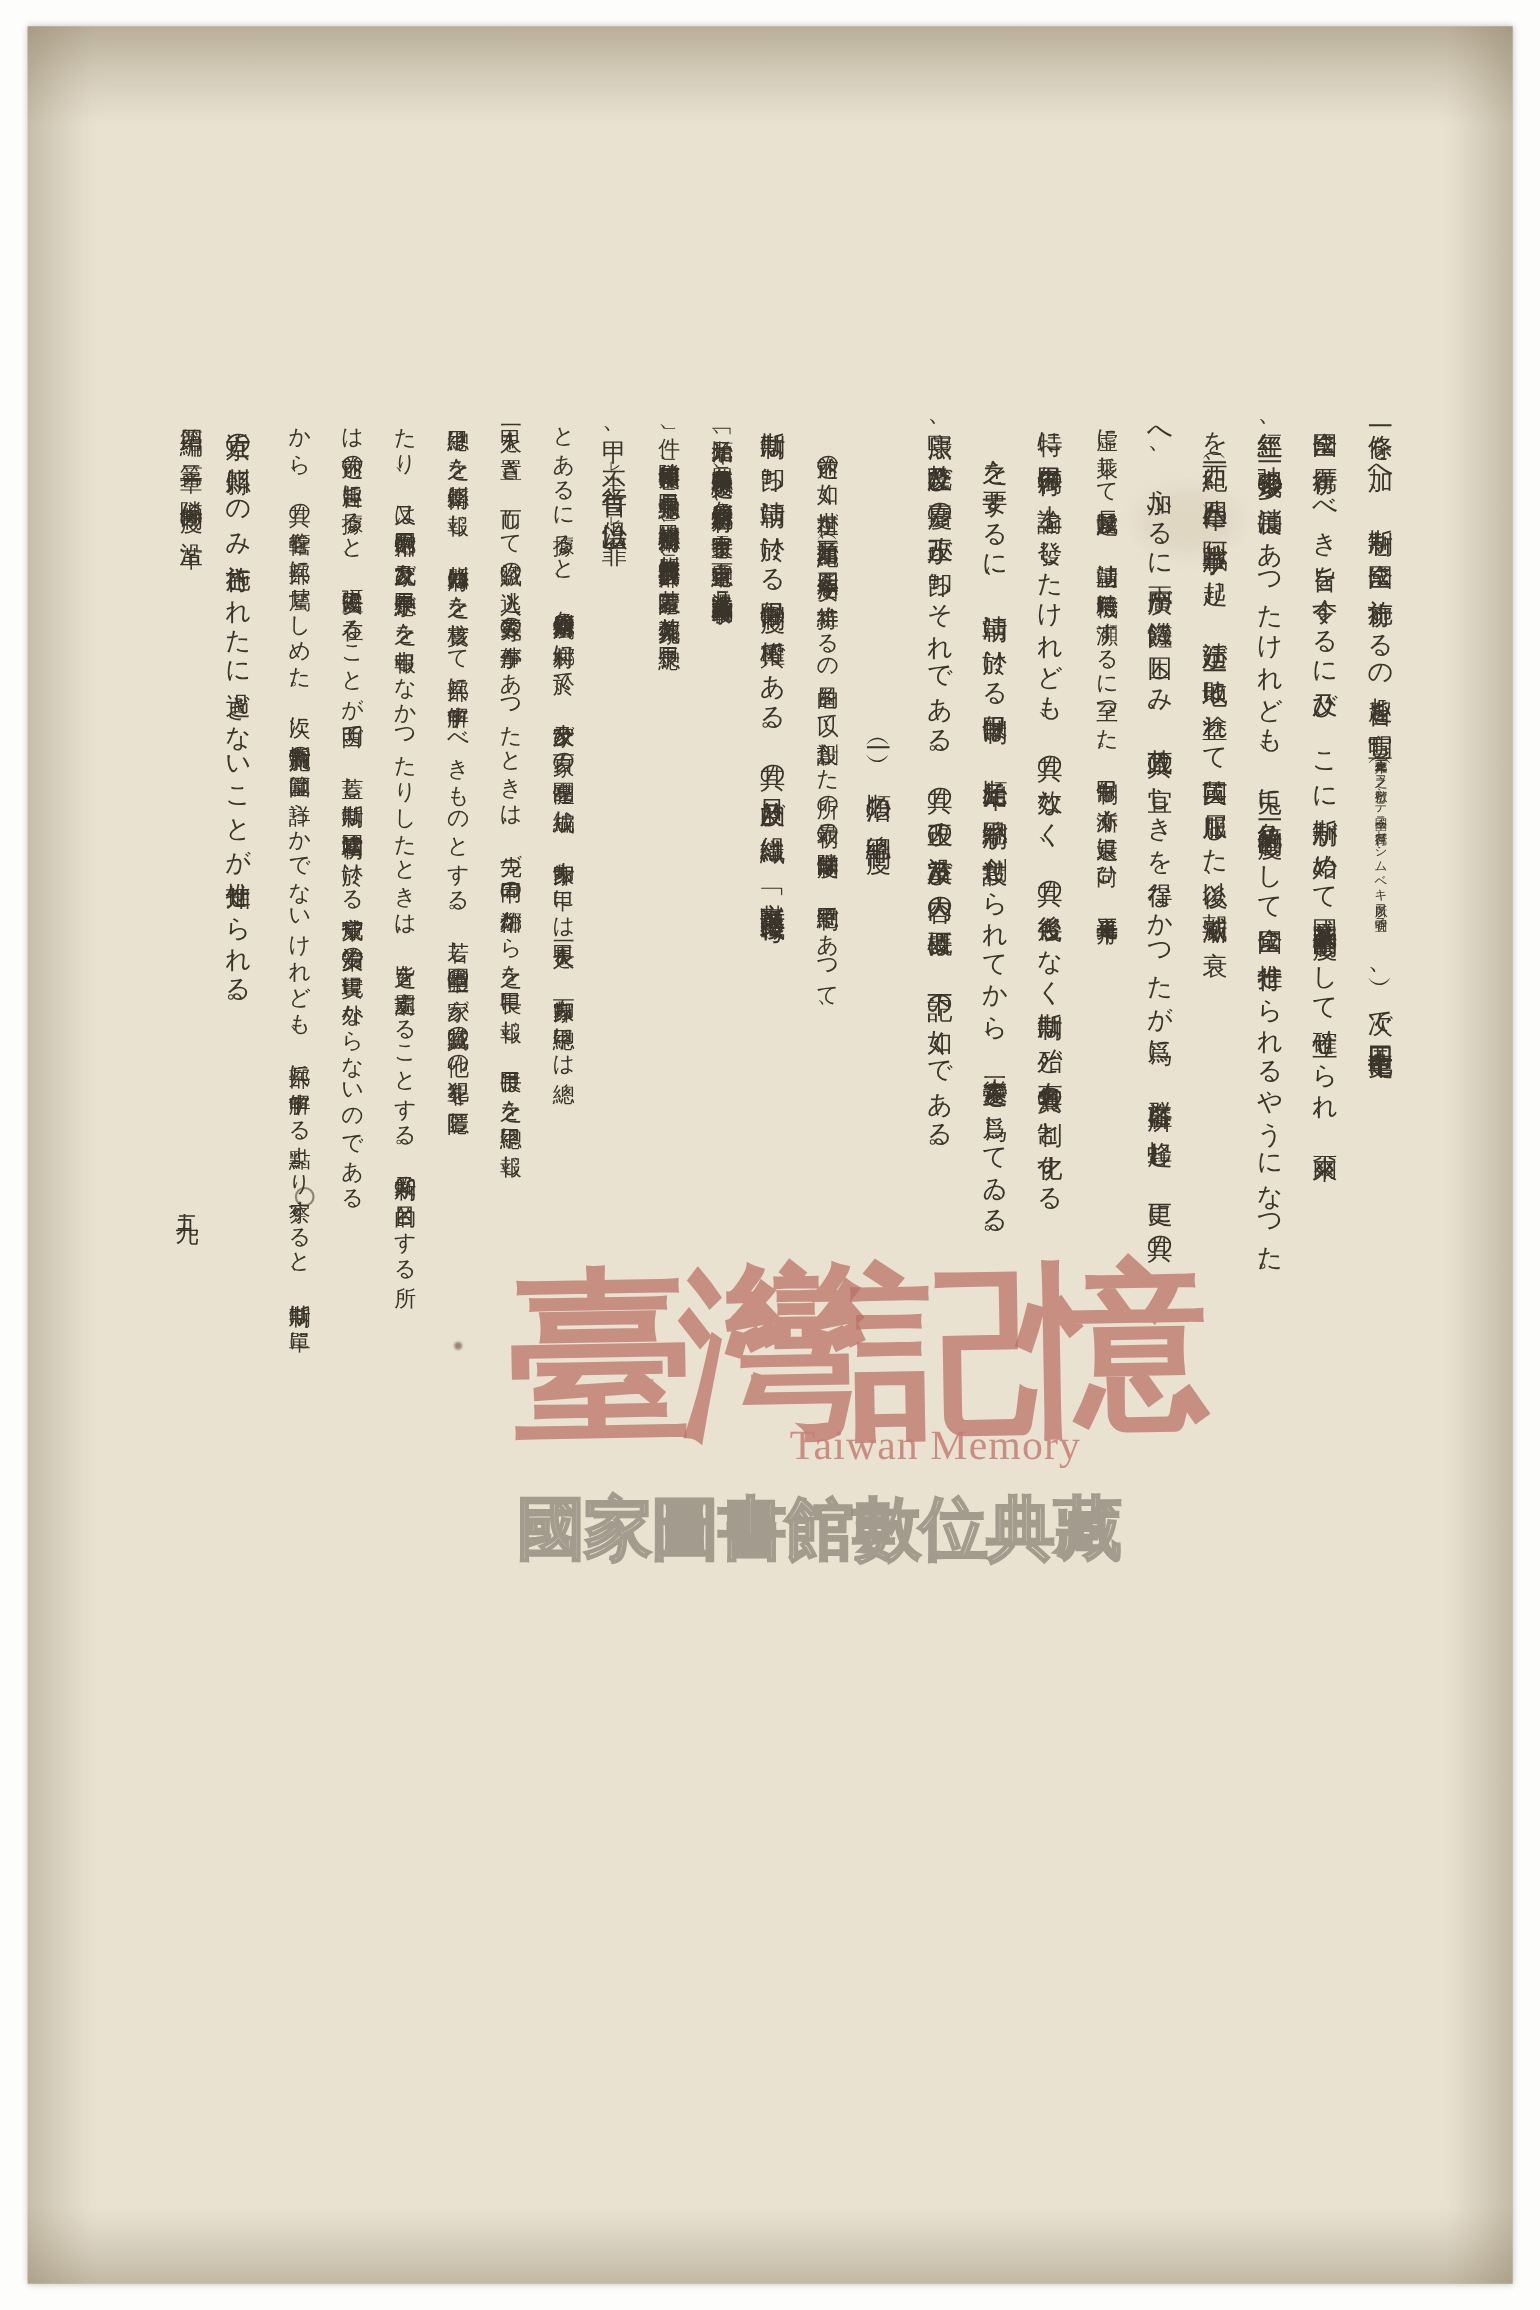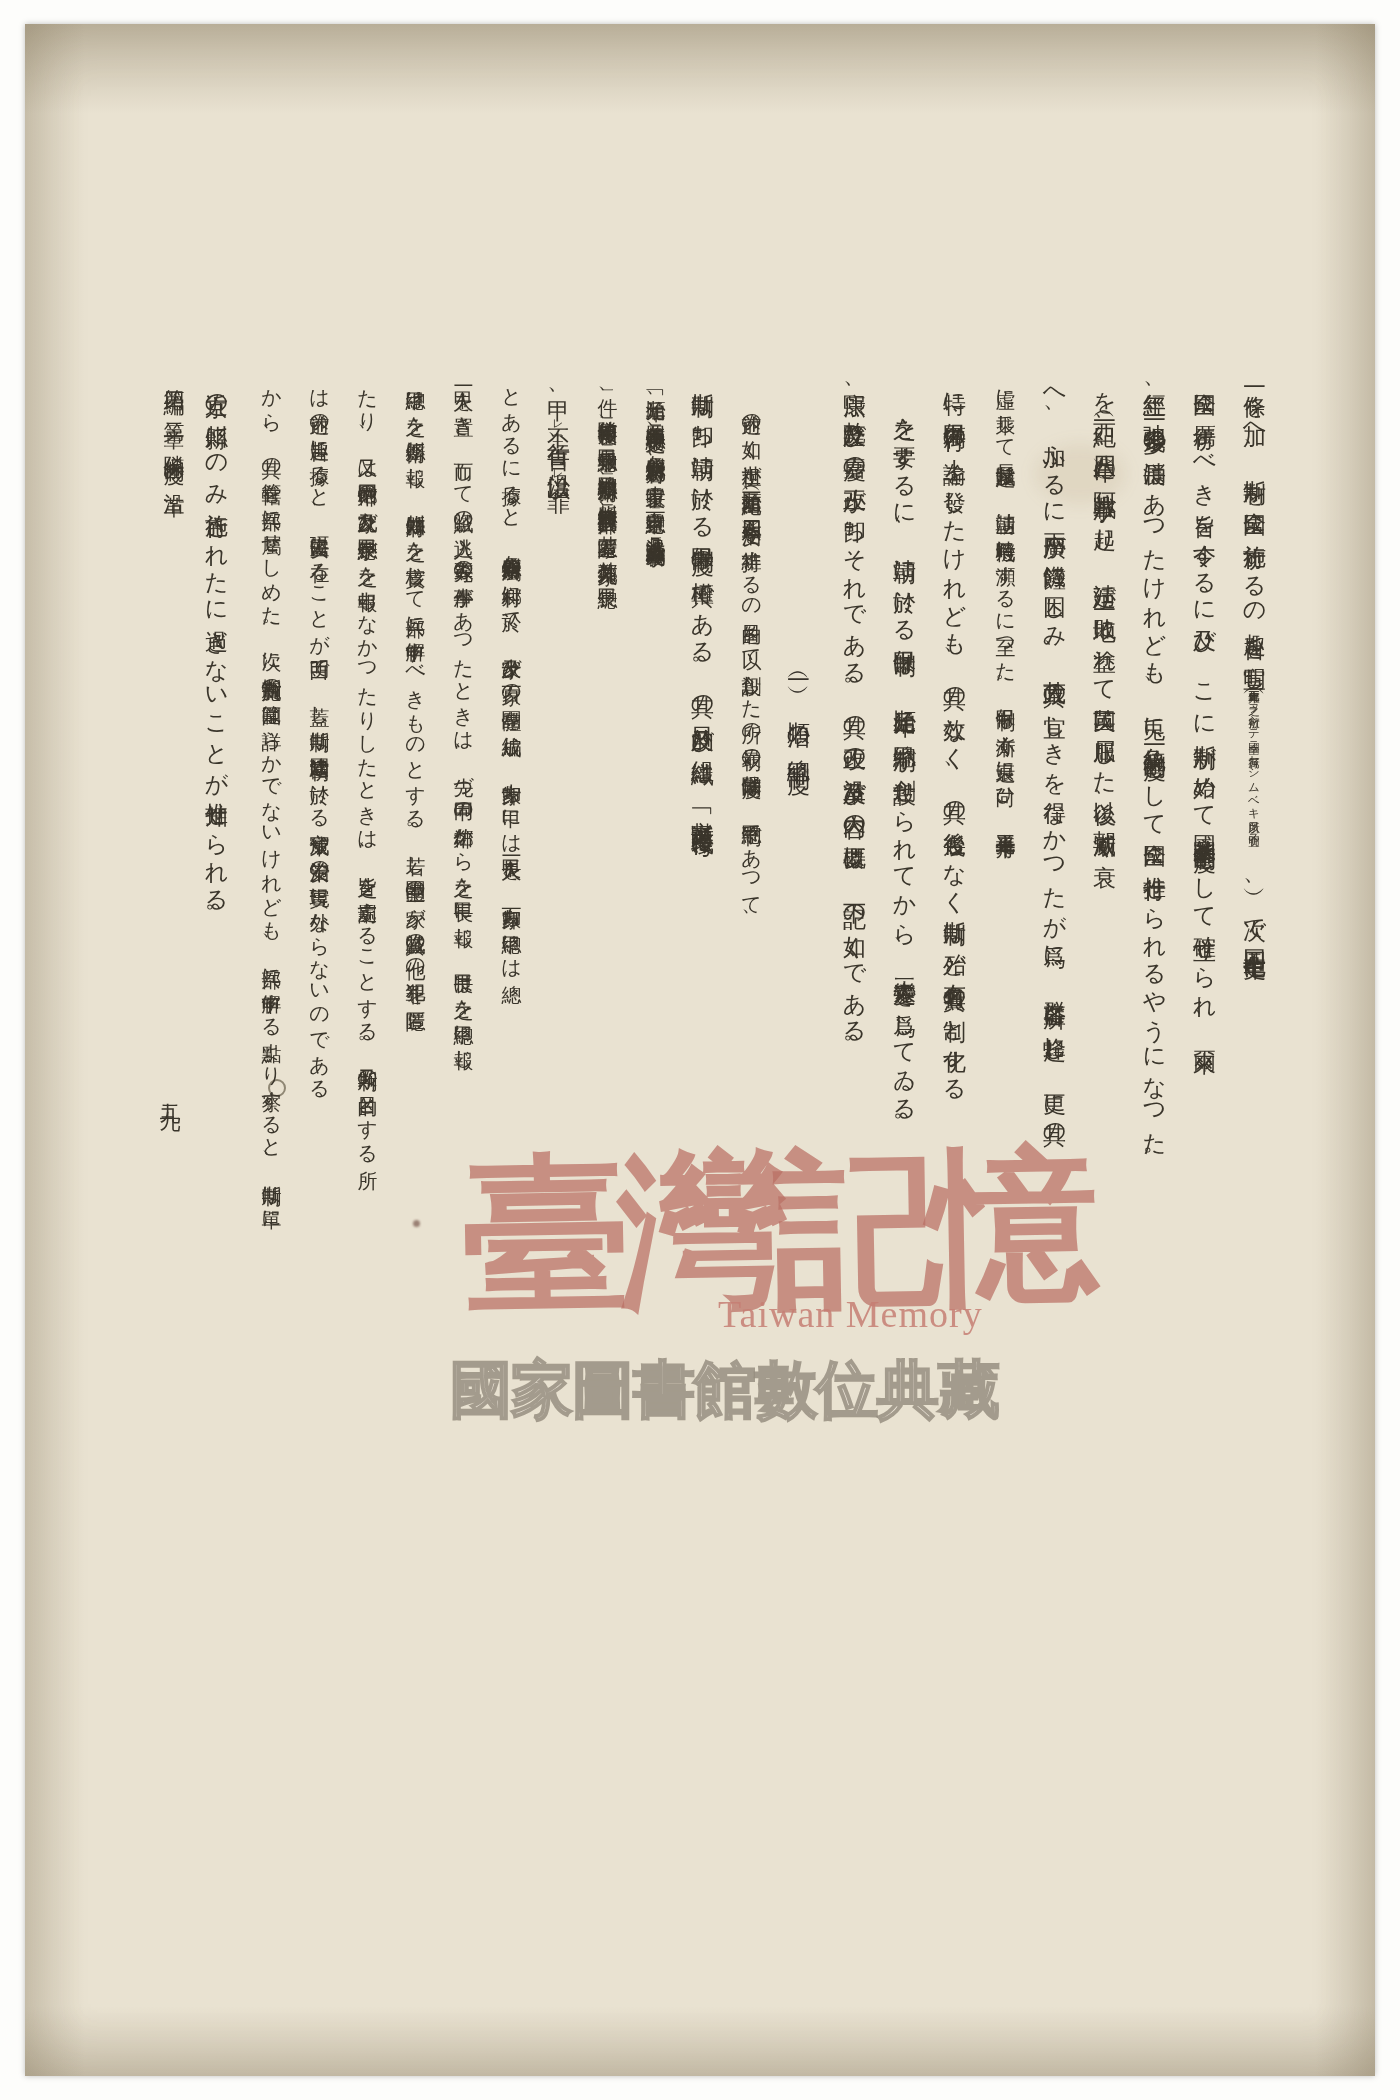--- a/index.html
+++ b/index.html
@@ -36,21 +36,21 @@
                 text-orientation:upright;font-size:21px;letter-spacing:3px;color:#3a352b;}
   .page-number{position:absolute;left:156px;top:1086px;writing-mode:vertical-rl;
                text-orientation:upright;font-size:21px;letter-spacing:4px;color:#3a352b;}
 
   .wm-main{position:absolute;left:462px;top:1148px;width:540px;
            font-size:168px;line-height:1;letter-spacing:-12px;
            color:rgba(186,111,100,.72);font-weight:bold;
            transform:rotate(-1deg);white-space:nowrap;}
   .wm-latin{position:absolute;left:718px;top:1292px;font-size:38px;
             color:rgba(197,126,115,.85);letter-spacing:1px;}
-  .wm-sub{position:absolute;left:450px;top:1348px;font-size:62px;letter-spacing:-1px;
+  .wm-sub{position:absolute;left:470px;top:1348px;font-size:62px;letter-spacing:-1px;
           color:rgba(235,229,216,.60);-webkit-text-stroke:2px rgba(150,142,128,.85);
           white-space:nowrap;font-weight:bold;}
 </style>
 </head>
 <body>
 
 <div class="stage">
   <div class="paper">
     <div class="shade-top"></div>
     <div class="shade-bottom"></div>

